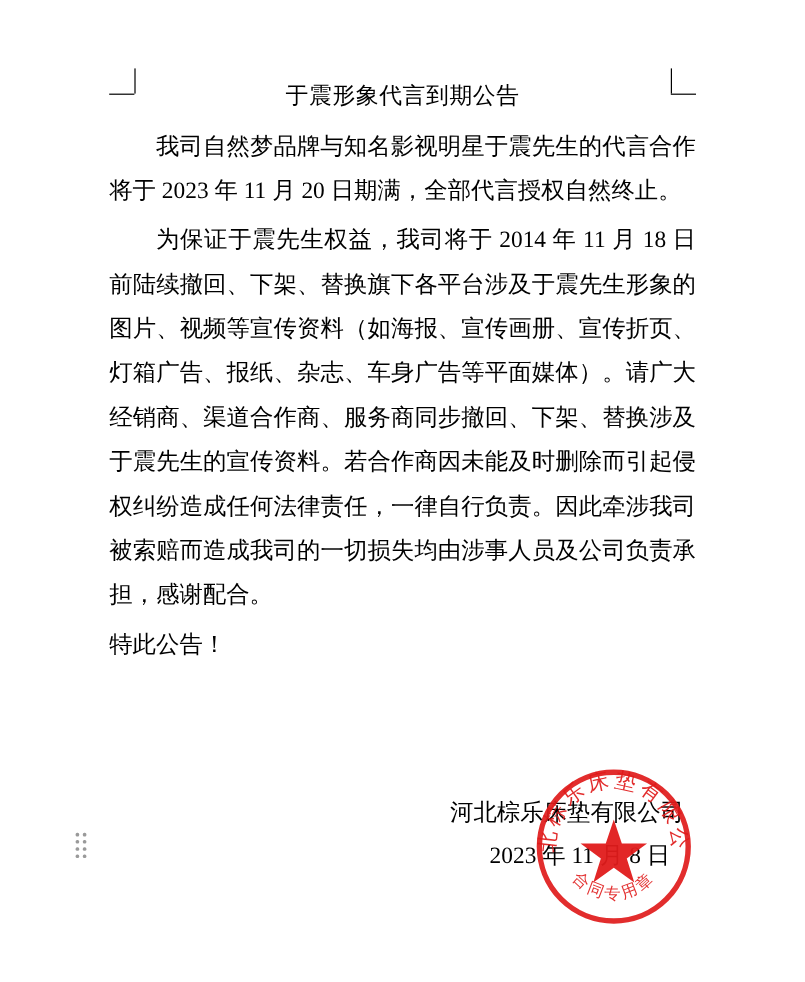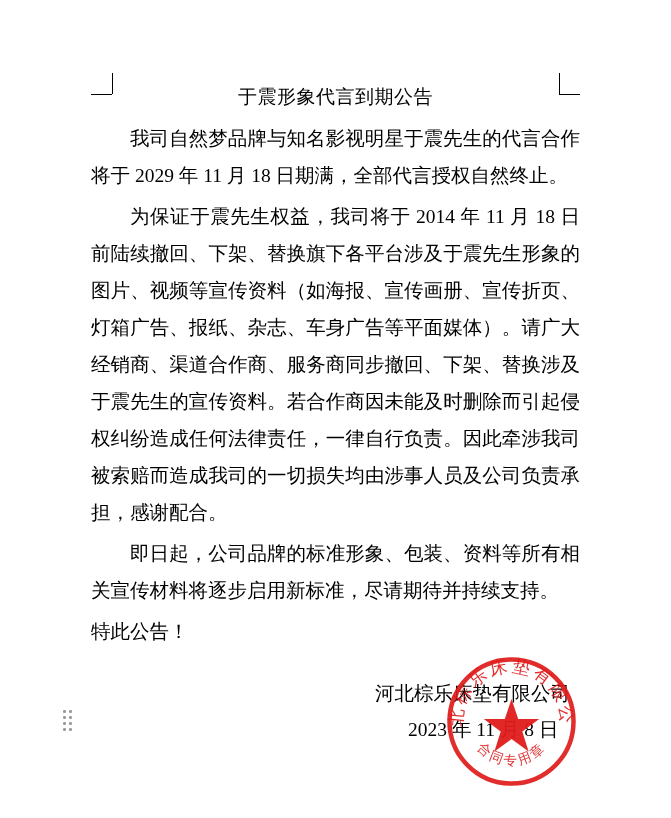--- a/index.html
+++ b/index.html
@@ -12,21 +12,21 @@
     height: 818px;
     position: relative;
     font-family: "Liberation Serif", serif;
     color: #000000;
     overflow: hidden;
   }
 
   
   #page {
     position: absolute;
-    left: 0; top: 16px;
+    left: 0; top: 0;
     width: 671px; height: 660px;
     background: #ffffff;
   }
   .crop-mark {
     position: absolute;
     width: 0; height: 0;
   }
   .crop-mark i {
     position: absolute;
     background: #000;
@@ -123,25 +123,24 @@
   <div class="crop-mark cm-tr">
     <i class="h"></i>
       <i class="v"></i>
   </div>
 
   <div id="doc">
 
     <div id="doc-title">于震形象代言到期公告</div>
 
 
-    <p class="para indent">我司自然梦品牌与知名影视明星于震先生的代言合作将于 2029 年 11 月 18 日期满，全部代言授权自然终止。</p>
+    <p class="para indent">我司自然梦品牌与知名影视明星于震先生的代言合作将于 2023 年 11 月 20 日期满，全部代言授权自然终止。</p>
 
     <p class="para indent">为保证于震先生权益，我司将于 2014 年 11 月 18 日前陆续撤回、下架、替换旗下各平台涉及于震先生形象的图片、视频等宣传资料（如海报、宣传画册、宣传折页、灯箱广告、报纸、杂志、车身广告等平面媒体）。请广大经销商、渠道合作商、服务商同步撤回、下架、替换涉及于震先生的宣传资料。若合作商因未能及时删除而引起侵权纠纷造成任何法律责任，一律自行负责。因此牵涉我司被索赔而造成我司的一切损失均由涉事人员及公司负责承担，感谢配合。</p>
 
-    <p class="para indent">即日起，公司品牌的标准形象、包装、资料等所有相关宣传材料将逐步启用新标准，尽请期待并持续支持。</p>
 
     <p class="para gap-before">特此公告！</p>
   </div>
 
   <div id="sign-block">
     <div id="sign-company">河北棕乐床垫有限公司</div>
     <div id="sign-date">2023 年 11 月 8 日</div>
   </div>
 
   <div id="seal">

